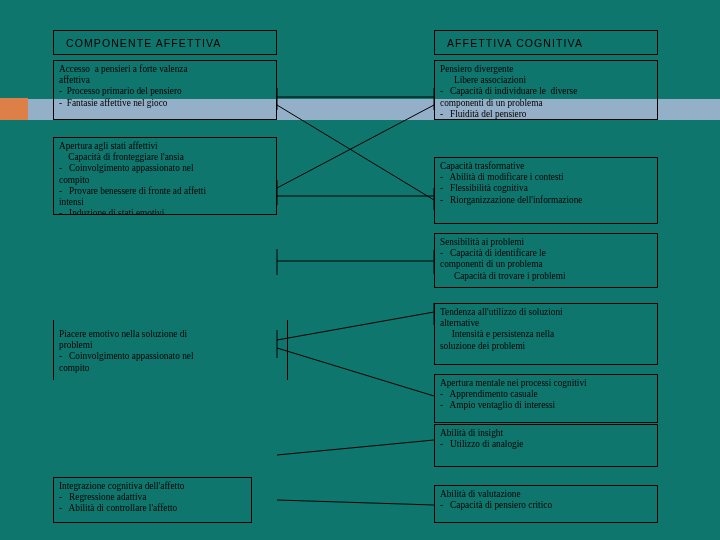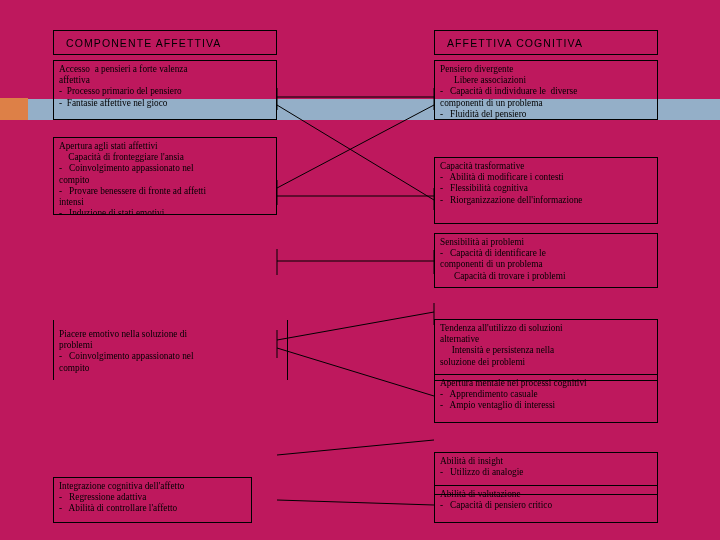--- a/index.html
+++ b/index.html
@@ -1,18 +1,18 @@
 <!DOCTYPE html>
 <html><head>
 <meta charset="utf-8">
 <style>
   html,body{margin:0;padding:0;background:#ffffff;}
   body{width:720px;height:540px;position:relative;overflow:hidden;
        font-family:"Liberation Serif",serif;color:#000000;}
-  #slide{position:absolute;left:0;top:0;width:720px;height:540px;background:#be185d;}
+  #slide{position:absolute;left:0;top:0;width:720px;height:540px;background:#0f766e;}
 
   .band{position:absolute;left:28px;top:99px;width:692px;height:21px;background:#94AFC8;}
   .orange{position:absolute;left:0px;top:98px;width:28px;height:22px;background:#DD8047;}
 
   .box{position:absolute;border:1px solid #000;background:transparent;
        box-sizing:border-box;overflow:hidden;}
   .box .txt{font-size:9.3px;line-height:11.2px;padding:3px 5px 0 5px;white-space:pre-wrap;}
   .hdr{font-size:10.5px;letter-spacing:1.1px;font-family:"Liberation Sans",sans-serif;
        padding:6px 0 0 12px;}
 
@@ -103,34 +103,34 @@
 -   Riorganizzazione dell'informazione</div>
   </div>
 
   <div class="box" style="left:434px;top:233px;width:224px;height:55px;">
     <div class="txt">Sensibilità ai problemi
 -   Capacità di identificare le
 componenti di un problema
       Capacità di trovare i problemi</div>
   </div>
 
-  <div class="box" style="left:434px;top:319px;width:224px;height:62px;">
+  <div class="box" style="left:434px;top:303px;width:224px;height:62px;">
     <div class="txt">Tendenza all'utilizzo di soluzioni
 alternative
      Intensità e persistenza nella
 soluzione dei problemi</div>
   </div>
 
   <div class="box" style="left:434px;top:374px;width:224px;height:49px;">
     <div class="txt">Apertura mentale nei processi cognitivi
 -   Apprendimento casuale
 -   Ampio ventaglio di interessi</div>
   </div>
 
-  <div class="box" style="left:434px;top:452px;width:224px;height:43px;">
+  <div class="box" style="left:434px;top:424px;width:224px;height:43px;">
     <div class="txt">Abilità di insight
 -   Utilizzo di analogie</div>
   </div>
 
   <div class="box" style="left:434px;top:485px;width:224px;height:38px;">
     <div class="txt">Abilità di valutazione
 -   Capacità di pensiero critico</div>
   </div>
 
 </div>

